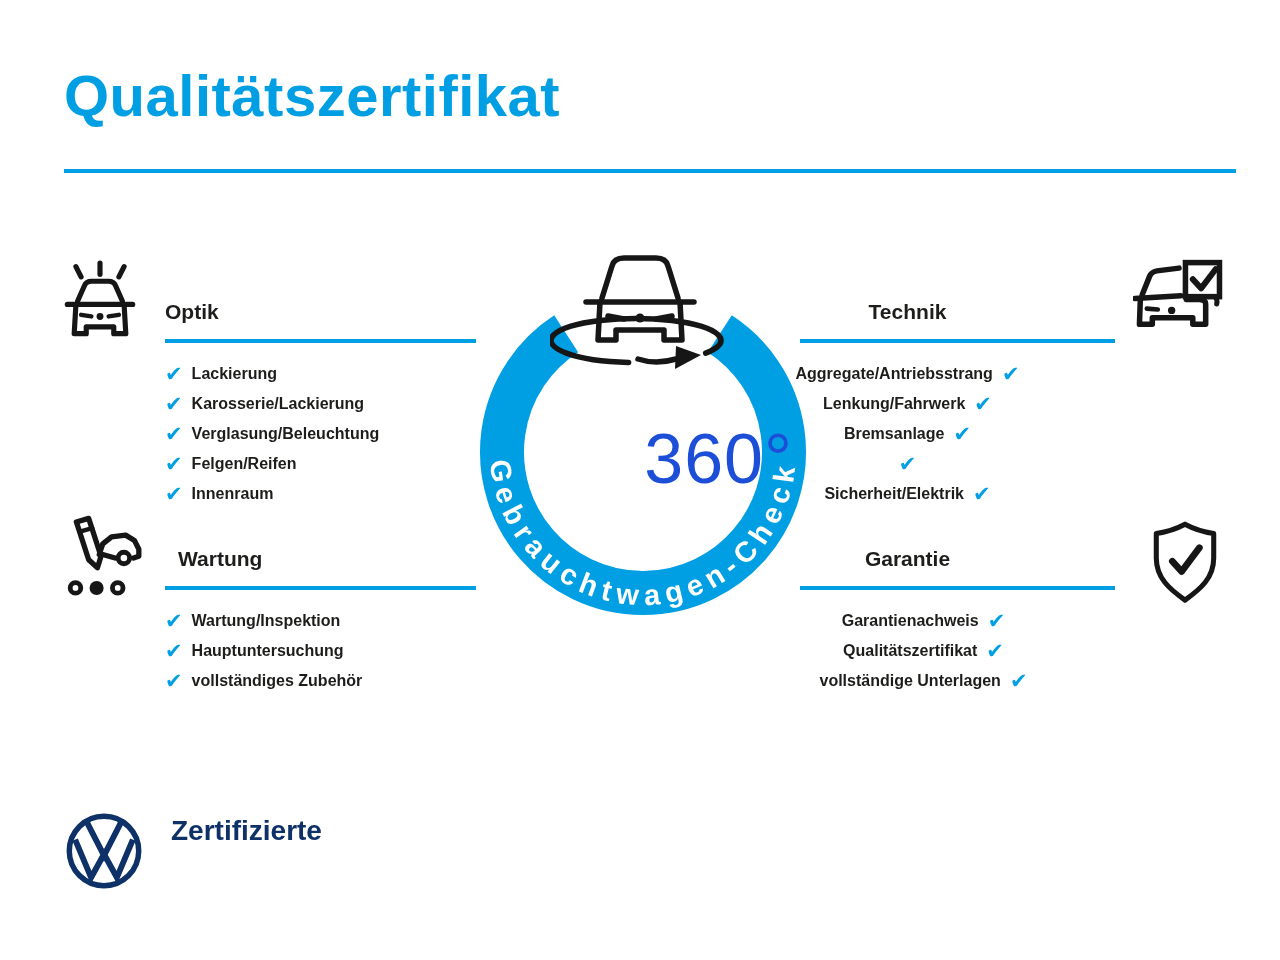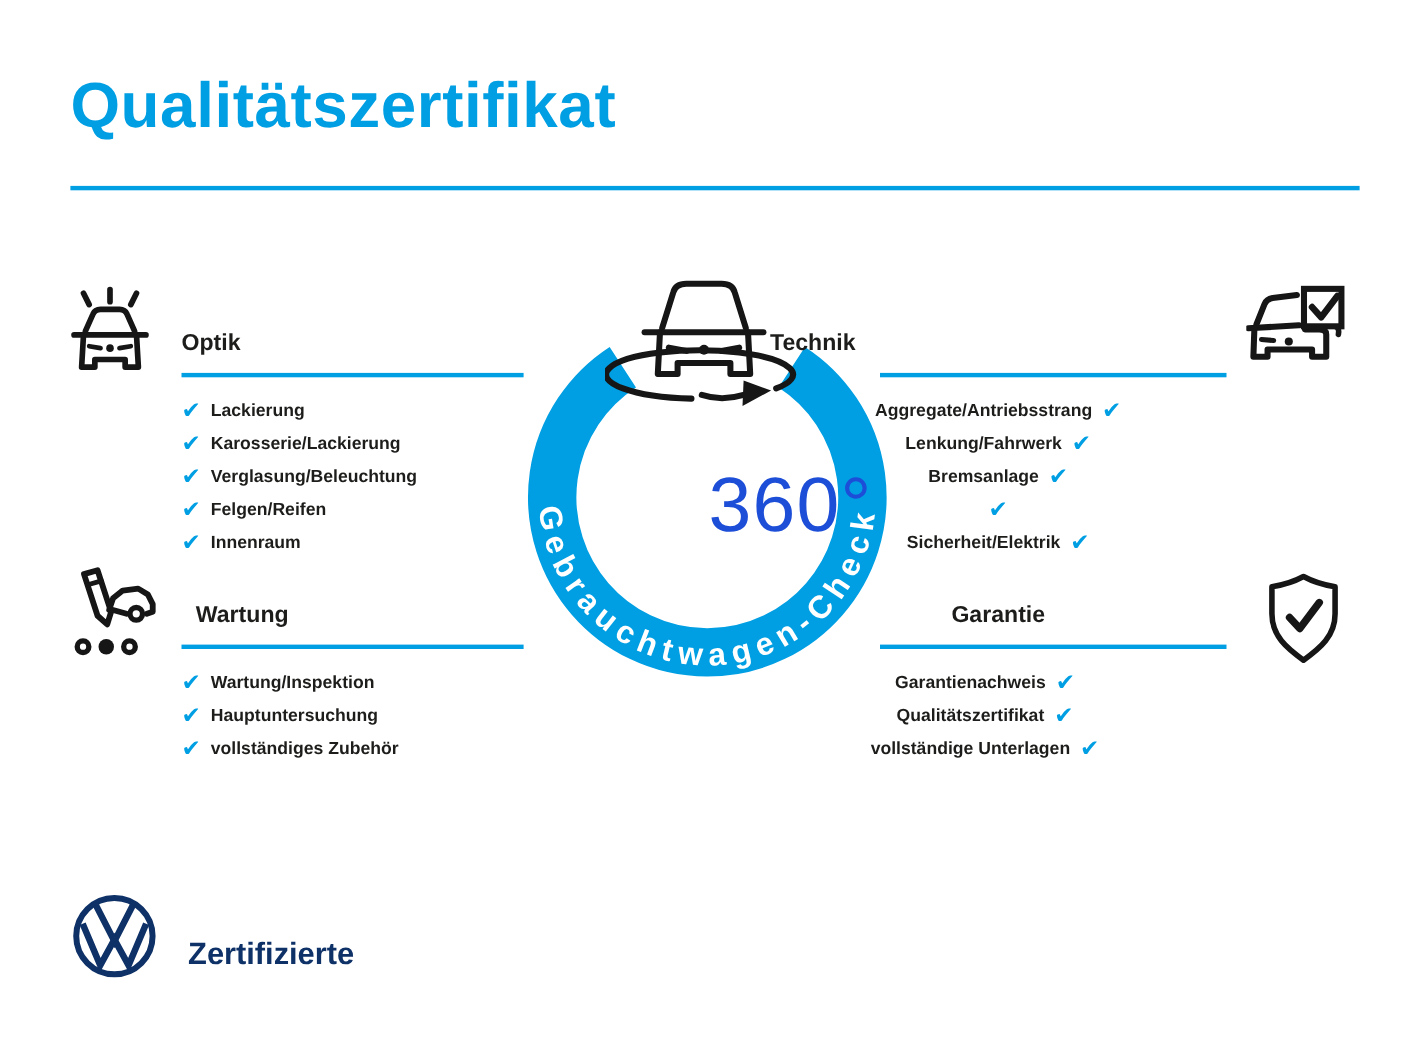--- a/index.html
+++ b/index.html
@@ -17,21 +17,21 @@
   .underline{height:4px;background:#009FE3;}
   .list{display:flex;flex-direction:column;}
   .row{display:flex;align-items:center;height:30px;gap:9px;}
   .row.right{justify-content:center;}
   .lbl{font-size:16px;font-weight:bold;color:#1d1d1b;white-space:nowrap;}
   .chk{font-size:21px;font-weight:bold;color:#009FE3;line-height:1;transform:translateY(-1px);}
   .degrees{
     left:493px;top:424px;width:300px;text-align:right;
     font-size:70px;font-weight:normal;color:#1d4ed8;line-height:70px;letter-spacing:1px;
   }
-  .footer-text{left:171px;top:814px;font-size:28px;font-weight:bold;color:#0E3167;line-height:34px;white-space:nowrap;margin-top:36px;}
+  .footer-text{left:171px;top:814px;font-size:28px;font-weight:bold;color:#0E3167;line-height:34px;white-space:nowrap;}
   svg{display:block;}
   .ink{stroke:#161616;fill:none;stroke-linecap:round;stroke-linejoin:round;}
 </style>
 </head>
 <body>
 
 <div id="stage">
 
   <div class="abs title">Qualitätszertifikat</div>
   <div class="abs rule"></div>
@@ -123,21 +123,21 @@
     <path class="ink" stroke-width="6" d="M 2,44 L 52,41"></path>
     <path class="ink" stroke-width="6" d="M 10,40 L 18,20 Q 20,15 26,14 L 50,11"></path>
     <path class="ink" stroke-width="6" d="M 8,44 L 7,72 L 21,72 L 21,65 L 65,65 L 65,72 L 79,72 L 79,50 Q 79,45 72,45 L 58,45"></path>
     <path class="ink" stroke-width="5" d="M 15,55 L 27,56"></path>
     <circle cx="42" cy="57" r="4" fill="#161616"></circle>
     <path class="ink" stroke-width="5.5" d="M 82,42 Q 93,40 91,50"></path>
     <rect x="57" y="5" width="37" height="37" fill="#ffffff" stroke="#161616" stroke-width="6"></rect>
     <path class="ink" stroke-width="6.5" d="M 65,23 L 74,33 L 90,12"></path>
   </svg>
 
-  <div class="abs heading" style="left:700px;top:300px;width:415px;text-align:left">Technik</div>
+  <div class="abs heading" style="left:700px;top:300px;width:415px;text-align:center">Technik</div>
   <div class="abs underline" style="left:800px;top:339px;width:315px"></div>
   <div class="abs list" style="left:700px;top:359px;width:415px">
     <div class="row right">
       <span class="lbl">Aggregate/Antriebsstrang</span>
       <span class="chk">✔</span>
       </div>
     <div class="row right">
       <span class="lbl">Lenkung/Fahrwerk</span>
       <span class="chk">✔</span>
       </div>
@@ -154,21 +154,21 @@
       </div>
   </div>
 
   <svg class="abs" style="left:1147px;top:520px" width="76" height="86" viewBox="0 0 90 100">
     <path class="ink" stroke-width="6" d="M 45,4 C 56,10 66,13 79,15 L 79,44 C 79,68 63,81 45,94 C 27,81 11,68 11,44 L 11,15 C 24,13 34,10 45,4 Z"></path>
     <path class="ink" stroke-width="8" d="M 30,48 L 41,60 L 62,32"></path>
   </svg>
 
   <div class="abs heading" style="left:700px;top:547px;width:415px;text-align:center">Garantie</div>
   <div class="abs underline" style="left:800px;top:586px;width:315px"></div>
-  <div class="abs list" style="left:688px;top:606px;width:415px">
+  <div class="abs list" style="left:716px;top:606px;width:415px">
     <div class="row right">
       <span class="lbl">Garantienachweis</span>
       <span class="chk">✔</span>
       </div>
     <div class="row right">
       <span class="lbl">Qualitätszertifikat</span>
       <span class="chk">✔</span>
       </div>
     <div class="row right">
       <span class="lbl">vollständige Unterlagen</span>

